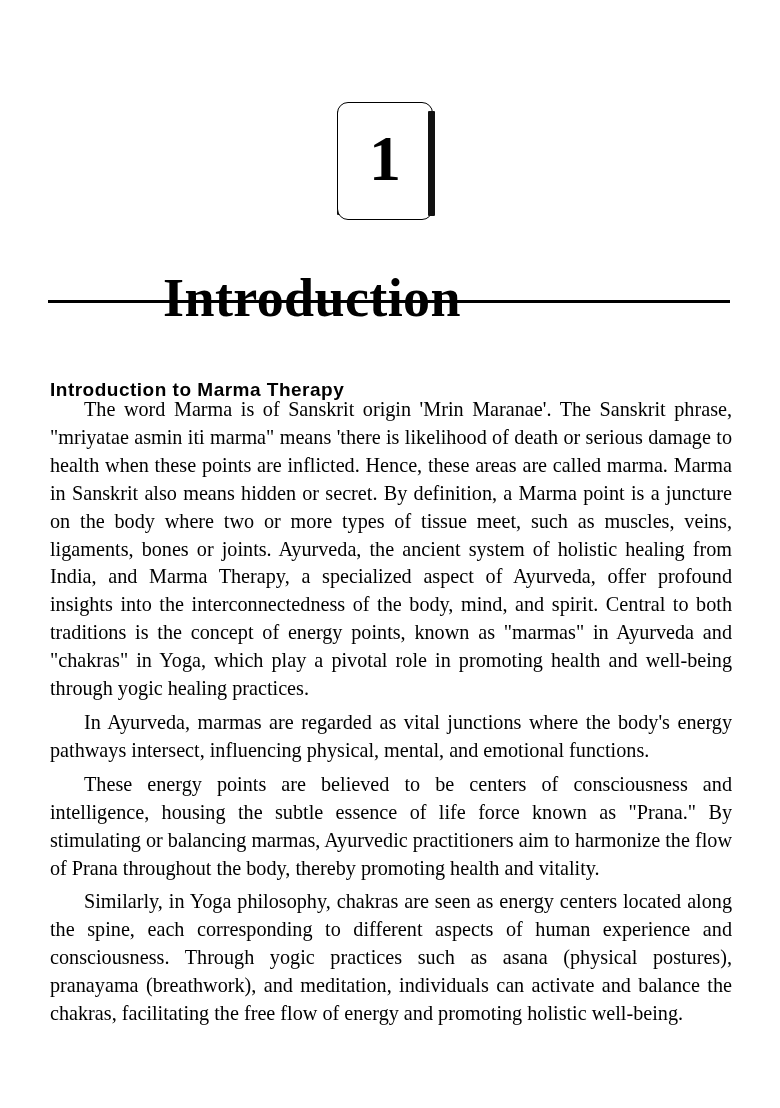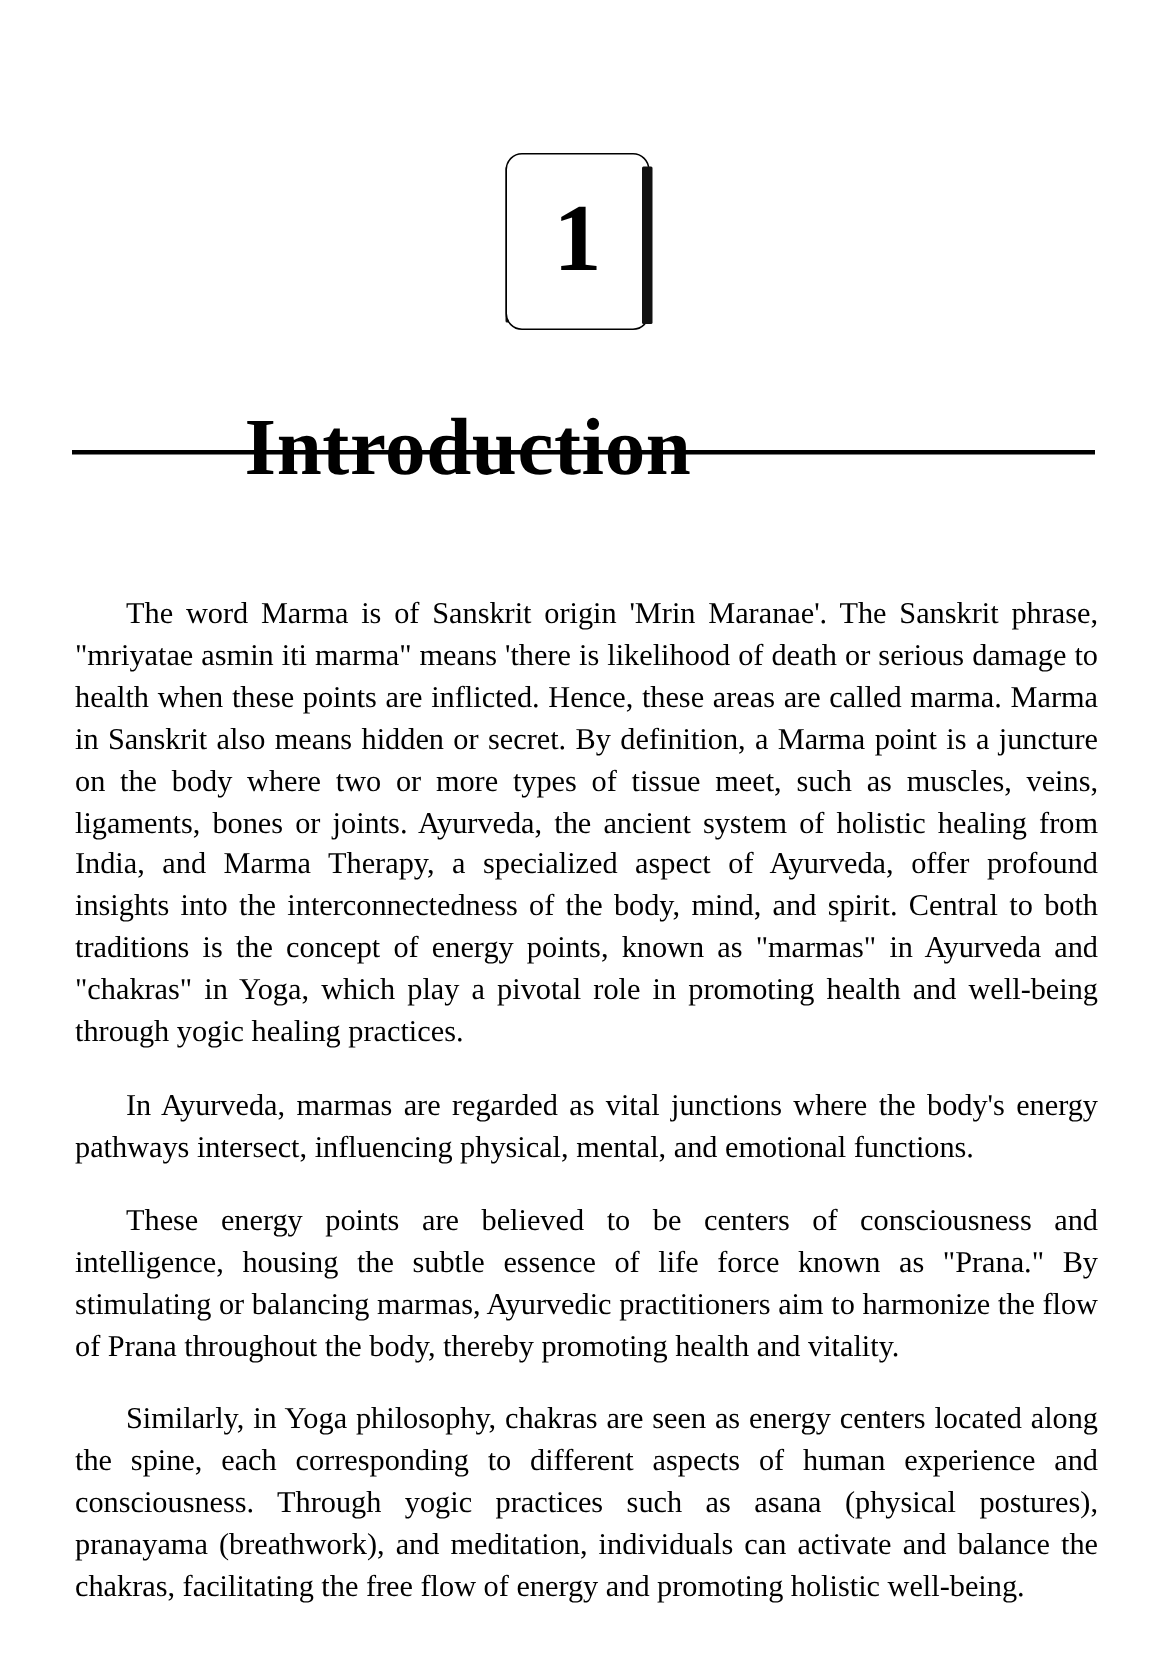--- a/index.html
+++ b/index.html
@@ -136,39 +136,40 @@
     color: #000;
   }
   .body-copy p {
     margin: 0 0 0 0;
     text-indent: 34px;
     text-align: justify;
     text-justify: inter-word;
     hyphens: none;
   }
   .body-copy p + p {
-    margin-top: 21px;
+    margin-top: 6px;
   }
 </style>
 </head>
 <body>
 
 <div class="page">
 
   <div class="chapter-badge-wrap">
     <div class="badge-bar-left"></div>
     <div class="chapter-badge"></div>
     <div class="badge-bar-right"></div>
     <div class="chapter-number">1</div>
   </div>
 
   <h1 class="chapter-title">Introduction</h1>
 
   <div class="title-rule"></div>
 
+  <h2 class="section-heading">Introduction to Marma Therapy</h2>
 
   <div class="body-copy">
     <p>The word Marma is of Sanskrit origin 'Mrin Maranae'. The Sanskrit phrase, "mriyatae asmin iti marma" means 'there is likelihood of death or serious damage to health when these points are inflicted. Hence, these areas are called marma. Marma in Sanskrit also means hidden or secret. By definition, a Marma point is a juncture on the body where two or more types of tissue meet, such as muscles, veins, ligaments, bones or joints. Ayurveda, the ancient system of holistic healing from India, and Marma Therapy, a specialized aspect of Ayurveda, offer profound insights into the interconnectedness of the body, mind, and spirit. Central to both traditions is the concept of energy points, known as "marmas" in Ayurveda and "chakras" in Yoga, which play a pivotal role in promoting health and well-being through yogic healing practices.</p>
     <p>In Ayurveda, marmas are regarded as vital junctions where the body's energy pathways intersect, influencing physical, mental, and emotional functions.</p>
     <p>These energy points are believed to be centers of consciousness and intelligence, housing the subtle essence of life force known as "Prana." By stimulating or balancing marmas, Ayurvedic practitioners aim to harmonize the flow of Prana throughout the body, thereby promoting health and vitality.</p>
     <p>Similarly, in Yoga philosophy, chakras are seen as energy centers located along the spine, each corresponding to different aspects of human experience and consciousness. Through yogic practices such as asana (physical postures), pranayama (breathwork), and meditation, individuals can activate and balance the chakras, facilitating the free flow of energy and promoting holistic well-being.</p>
   </div>
 
 </div>
 

